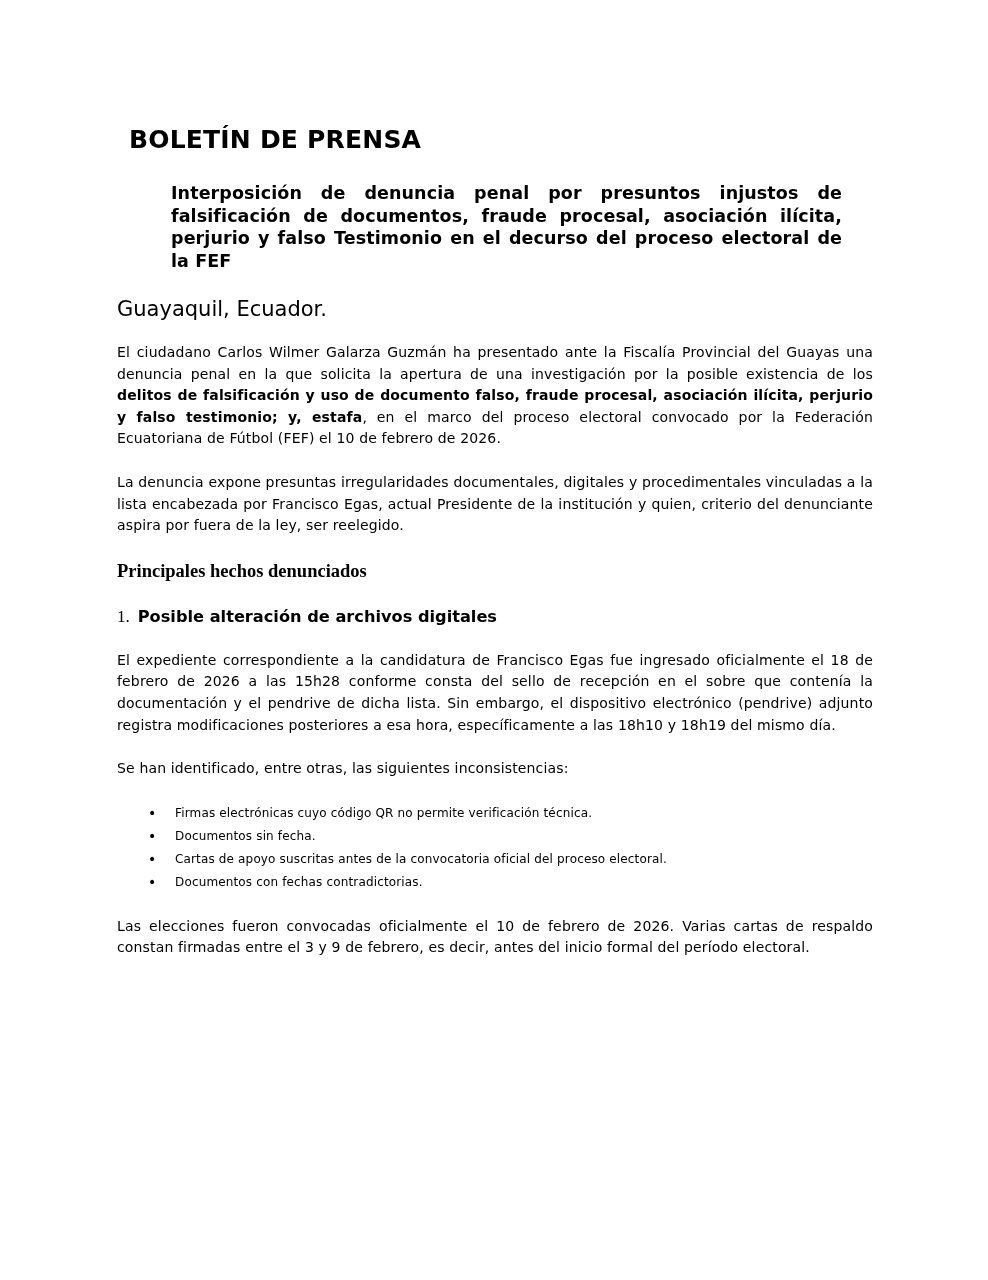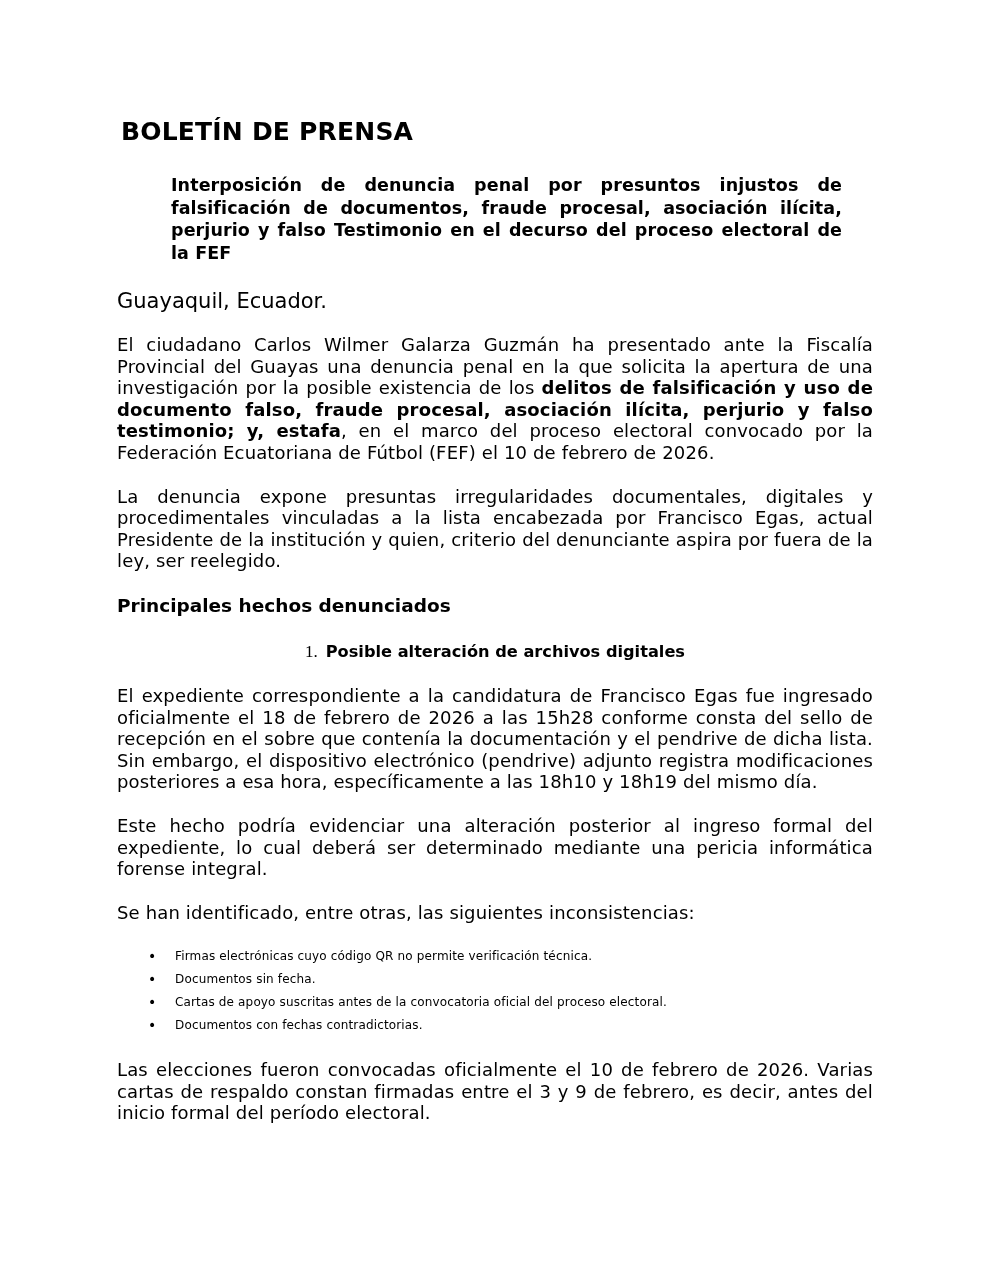--- a/index.html
+++ b/index.html
@@ -13,58 +13,58 @@
     height: 1280px;
     box-sizing: border-box;
     margin: 0 auto;
     background: #ffffff;
     color: #000000;
     font-family: "DejaVu Sans", "Liberation Sans", sans-serif;
     padding: 112px 115px 0 117px;
     overflow: hidden;
   }
   .doc-title {
-    margin: 4px;
+    margin: 12px;
     font-size: 25px;
     font-weight: bold;
     line-height: 32px;
     letter-spacing: 0.2px;
   }
   .subtitle {
     margin: 26px 31px 0 54px;
     font-size: 17.5px;
     font-weight: bold;
     line-height: 22.5px;
     text-align: justify;
     letter-spacing: 0.1px;
   }
   .dateline {
     margin: 26px 0 0 0;
     font-size: 21px;
     line-height: 22px;
   }
   .body-par {
     margin: 22px 0 0 0;
-    font-size: 18px;
+    font-size: 14px;
     line-height: 21.6px;
     text-align: justify;
     letter-spacing: 0.15px;
   }
   .heading-main {
     margin: 22px 0 0 0;
     font-size: 18.5px;
     font-weight: bold;
     line-height: 24px;
+    font-family: Liberation Serif, serif;
   }
   .heading-sub {
     margin: 22px 0 0 0;
     font-size: 16.2px;
     font-weight: bold;
     line-height: 23px;
-    text-align: center;
   }
   .heading-num {
     font-family: "Liberation Serif", serif;
     font-weight: normal;
     font-size: 17px;
     margin-right: 8px;
   }
   .bullet-list {
     margin: 22px 0 0 0;
     padding: 0 0 0 58px;
@@ -103,21 +103,20 @@
 
   <h2 class="heading-main">Principales hechos denunciados</h2>
 
   <div class="section">
     <h3 class="heading-sub">
       <span class="heading-num">1.</span><span>Posible alteración de archivos digitales</span>
     </h3>
 
     <p class="body-par">El expediente correspondiente a la candidatura de Francisco Egas fue ingresado oficialmente el 18 de febrero de 2026 a las 15h28 conforme consta del sello de recepción en el sobre que contenía la documentación y el pendrive de dicha lista. Sin embargo, el dispositivo electrónico (pendrive) adjunto registra modificaciones posteriores a esa hora, específicamente a las 18h10 y 18h19 del mismo día.</p>
 
-    <p class="body-par">Este hecho podría evidenciar una alteración posterior al ingreso formal del expediente, lo cual deberá ser determinado mediante una pericia informática forense integral.</p>
   </div>
 
   <div class="section">
 
     <p class="body-par">Se han identificado, entre otras, las siguientes inconsistencias:</p>
 
     <ul class="bullet-list">
       <li>Firmas electrónicas cuyo código QR no permite verificación técnica.</li>
       <li>Documentos sin fecha.</li>
       <li>Cartas de apoyo suscritas antes de la convocatoria oficial del proceso electoral.</li>

